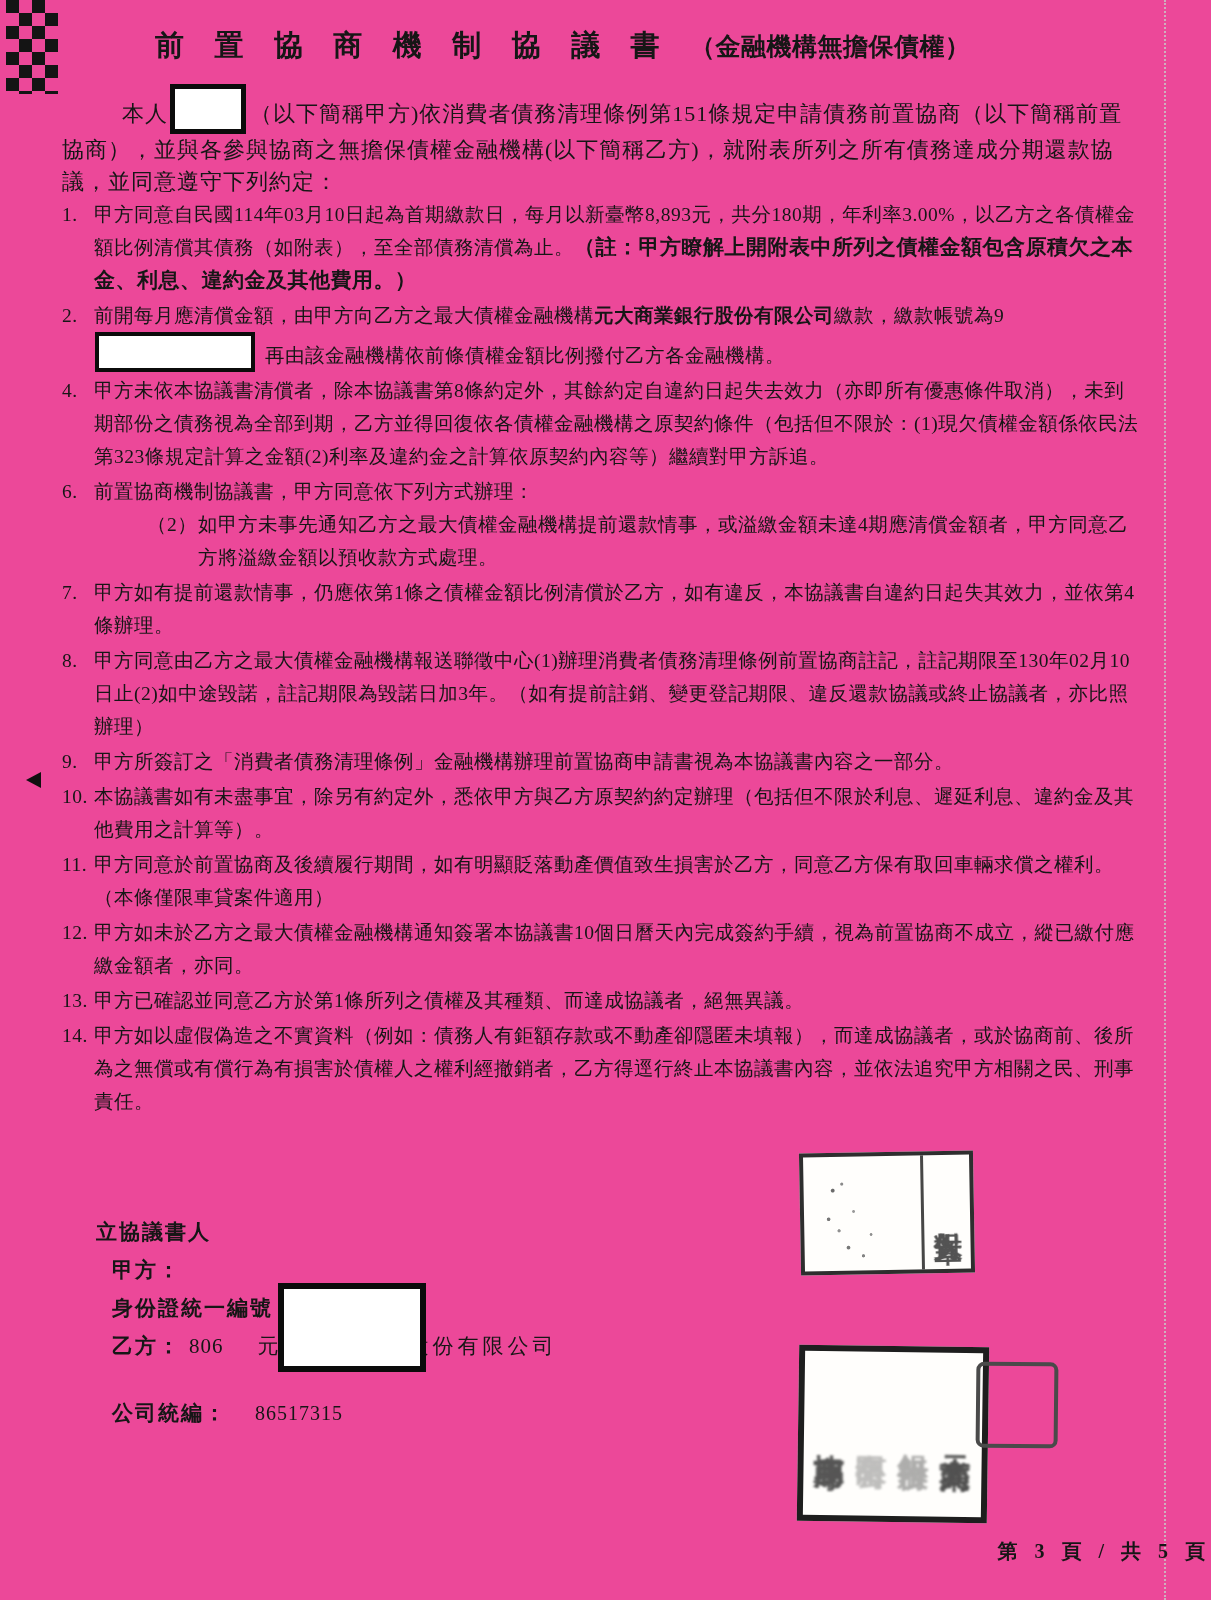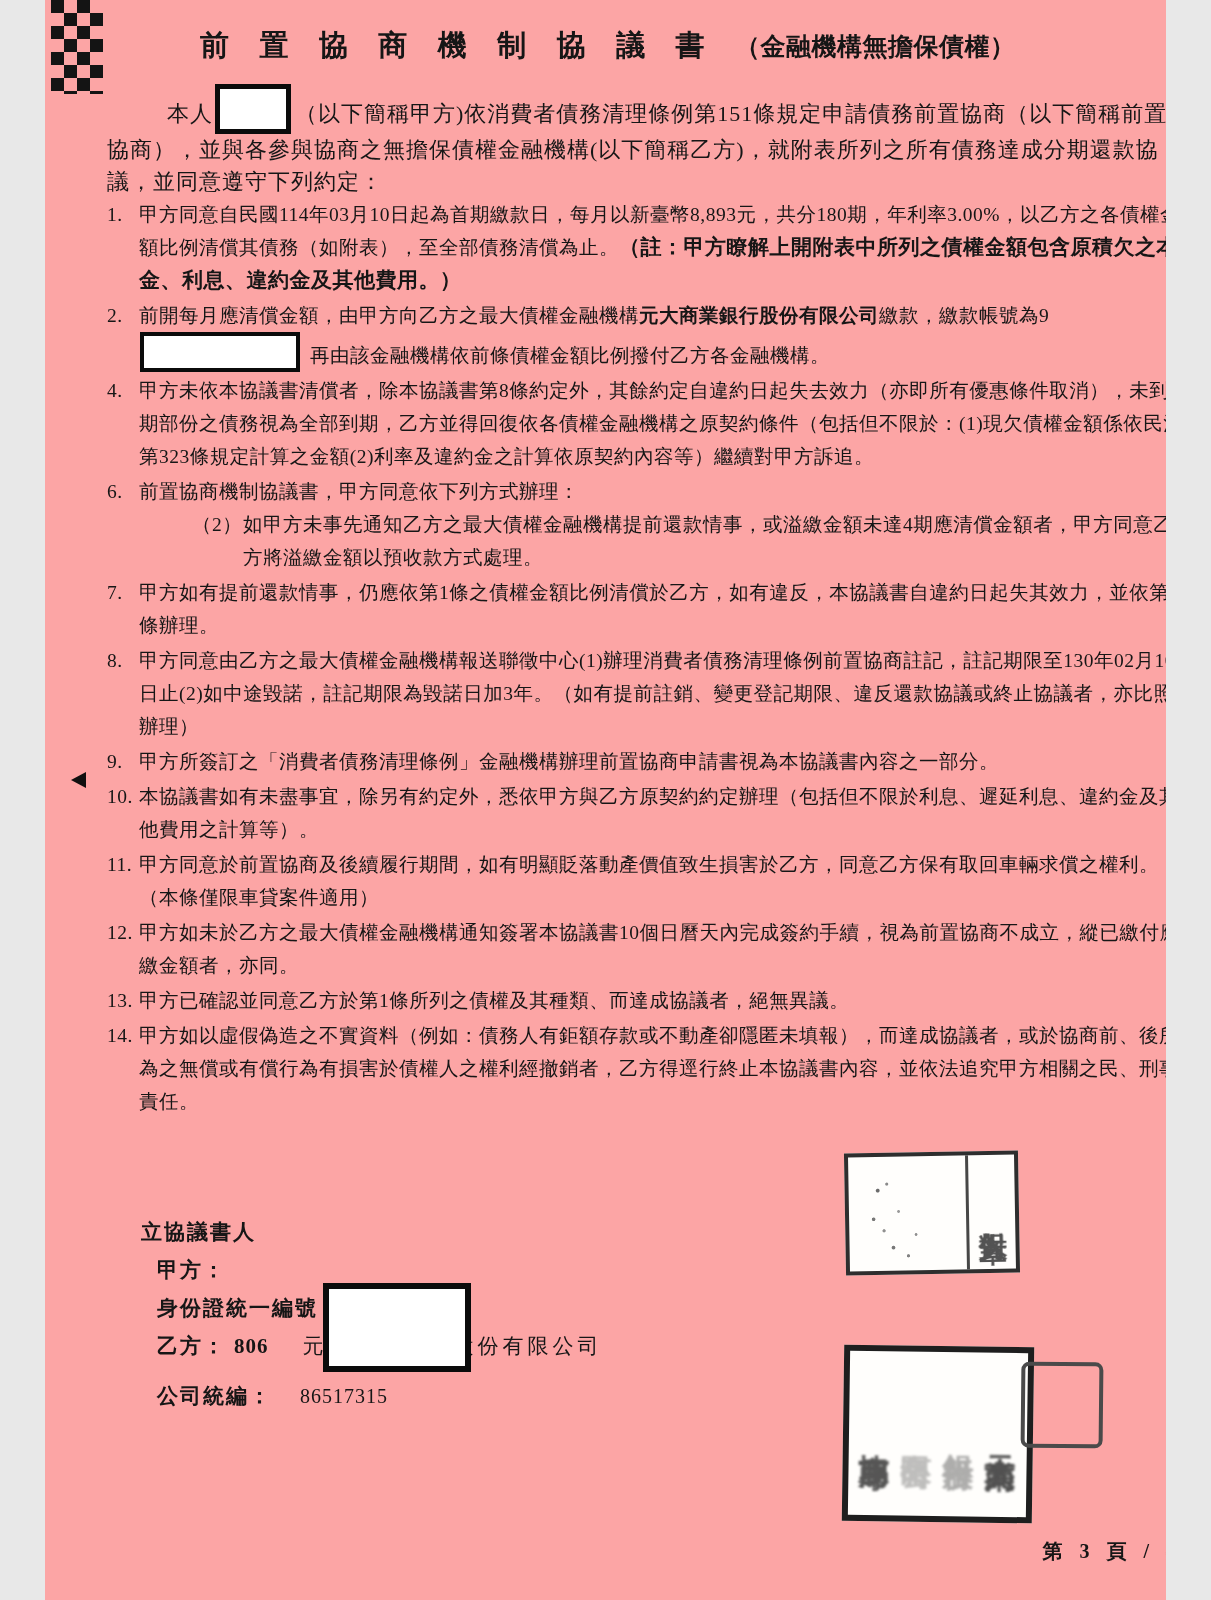--- a/index.html
+++ b/index.html
@@ -1,20 +1,20 @@
 <!DOCTYPE html>
 <html lang="zh-Hant"><head>
 <meta charset="utf-8">
 <style>
   html,body{margin:0;padding:0;background:#e8e8e8;}
   .page{
     position:relative;
-    width:1121px;height:1600px;
+    width:1211px;height:1600px;
     margin:0 auto;
-    background:#fca5a5;
+    background:#ec4899;
     font-family:"Liberation Serif","DejaVu Serif",serif;
     color:#161616;
     overflow:hidden;
   }
   
   .checkerboard{
     position:absolute;left:6px;top:0;width:52px;height:94px;
     background:repeating-conic-gradient(#141414 0 25%, transparent 0 50%);
     background-size:26px 26px;background-position:13px 0;
   }
@@ -84,24 +84,24 @@
     writing-mode:vertical-rl;text-orientation:upright;
     font-size:28px;font-weight:700;color:#3c3c3c;
     letter-spacing:1px;display:flex;align-items:center;justify-content:center;
     filter:blur(0.4px);opacity:.88;
   }
   
   .sign-block{position:absolute;left:96px;top:1218px;font-size:21px;font-weight:700;letter-spacing:2px;}
   .sb-row{margin-top:10px;}
   .sb-head{margin:0;}
   .sb-indent{margin-left:16px;}
-  .sb-code{font-weight:700;margin-left:8px;letter-spacing:1px;}
+  .sb-code{font-weight:400;margin-left:8px;letter-spacing:1px;}
   .sb-bank{font-weight:400;margin-left:34px;letter-spacing:4px;font-size:21px;}
   .sb-num{font-weight:400;margin-left:28px;letter-spacing:1px;font-size:20px;}
-  .sb-company{margin-top:22px;}
+  .sb-company{margin-top:39px;}
   .redact-sign-box{
     position:absolute;left:278px;top:1283px;width:136px;height:77px;
     border:6px solid #0b0b0b;background:#fff;
   }
   
   .stamp-bankseal{
     position:absolute;left:798px;top:1346px;width:190px;height:176px;
     border:6px solid #1e1e1e;transform:rotate(0.8deg);
     display:flex;flex-direction:row-reverse;justify-content:space-between;
     padding:4px 6px;box-sizing:border-box;background:#fffefc;

